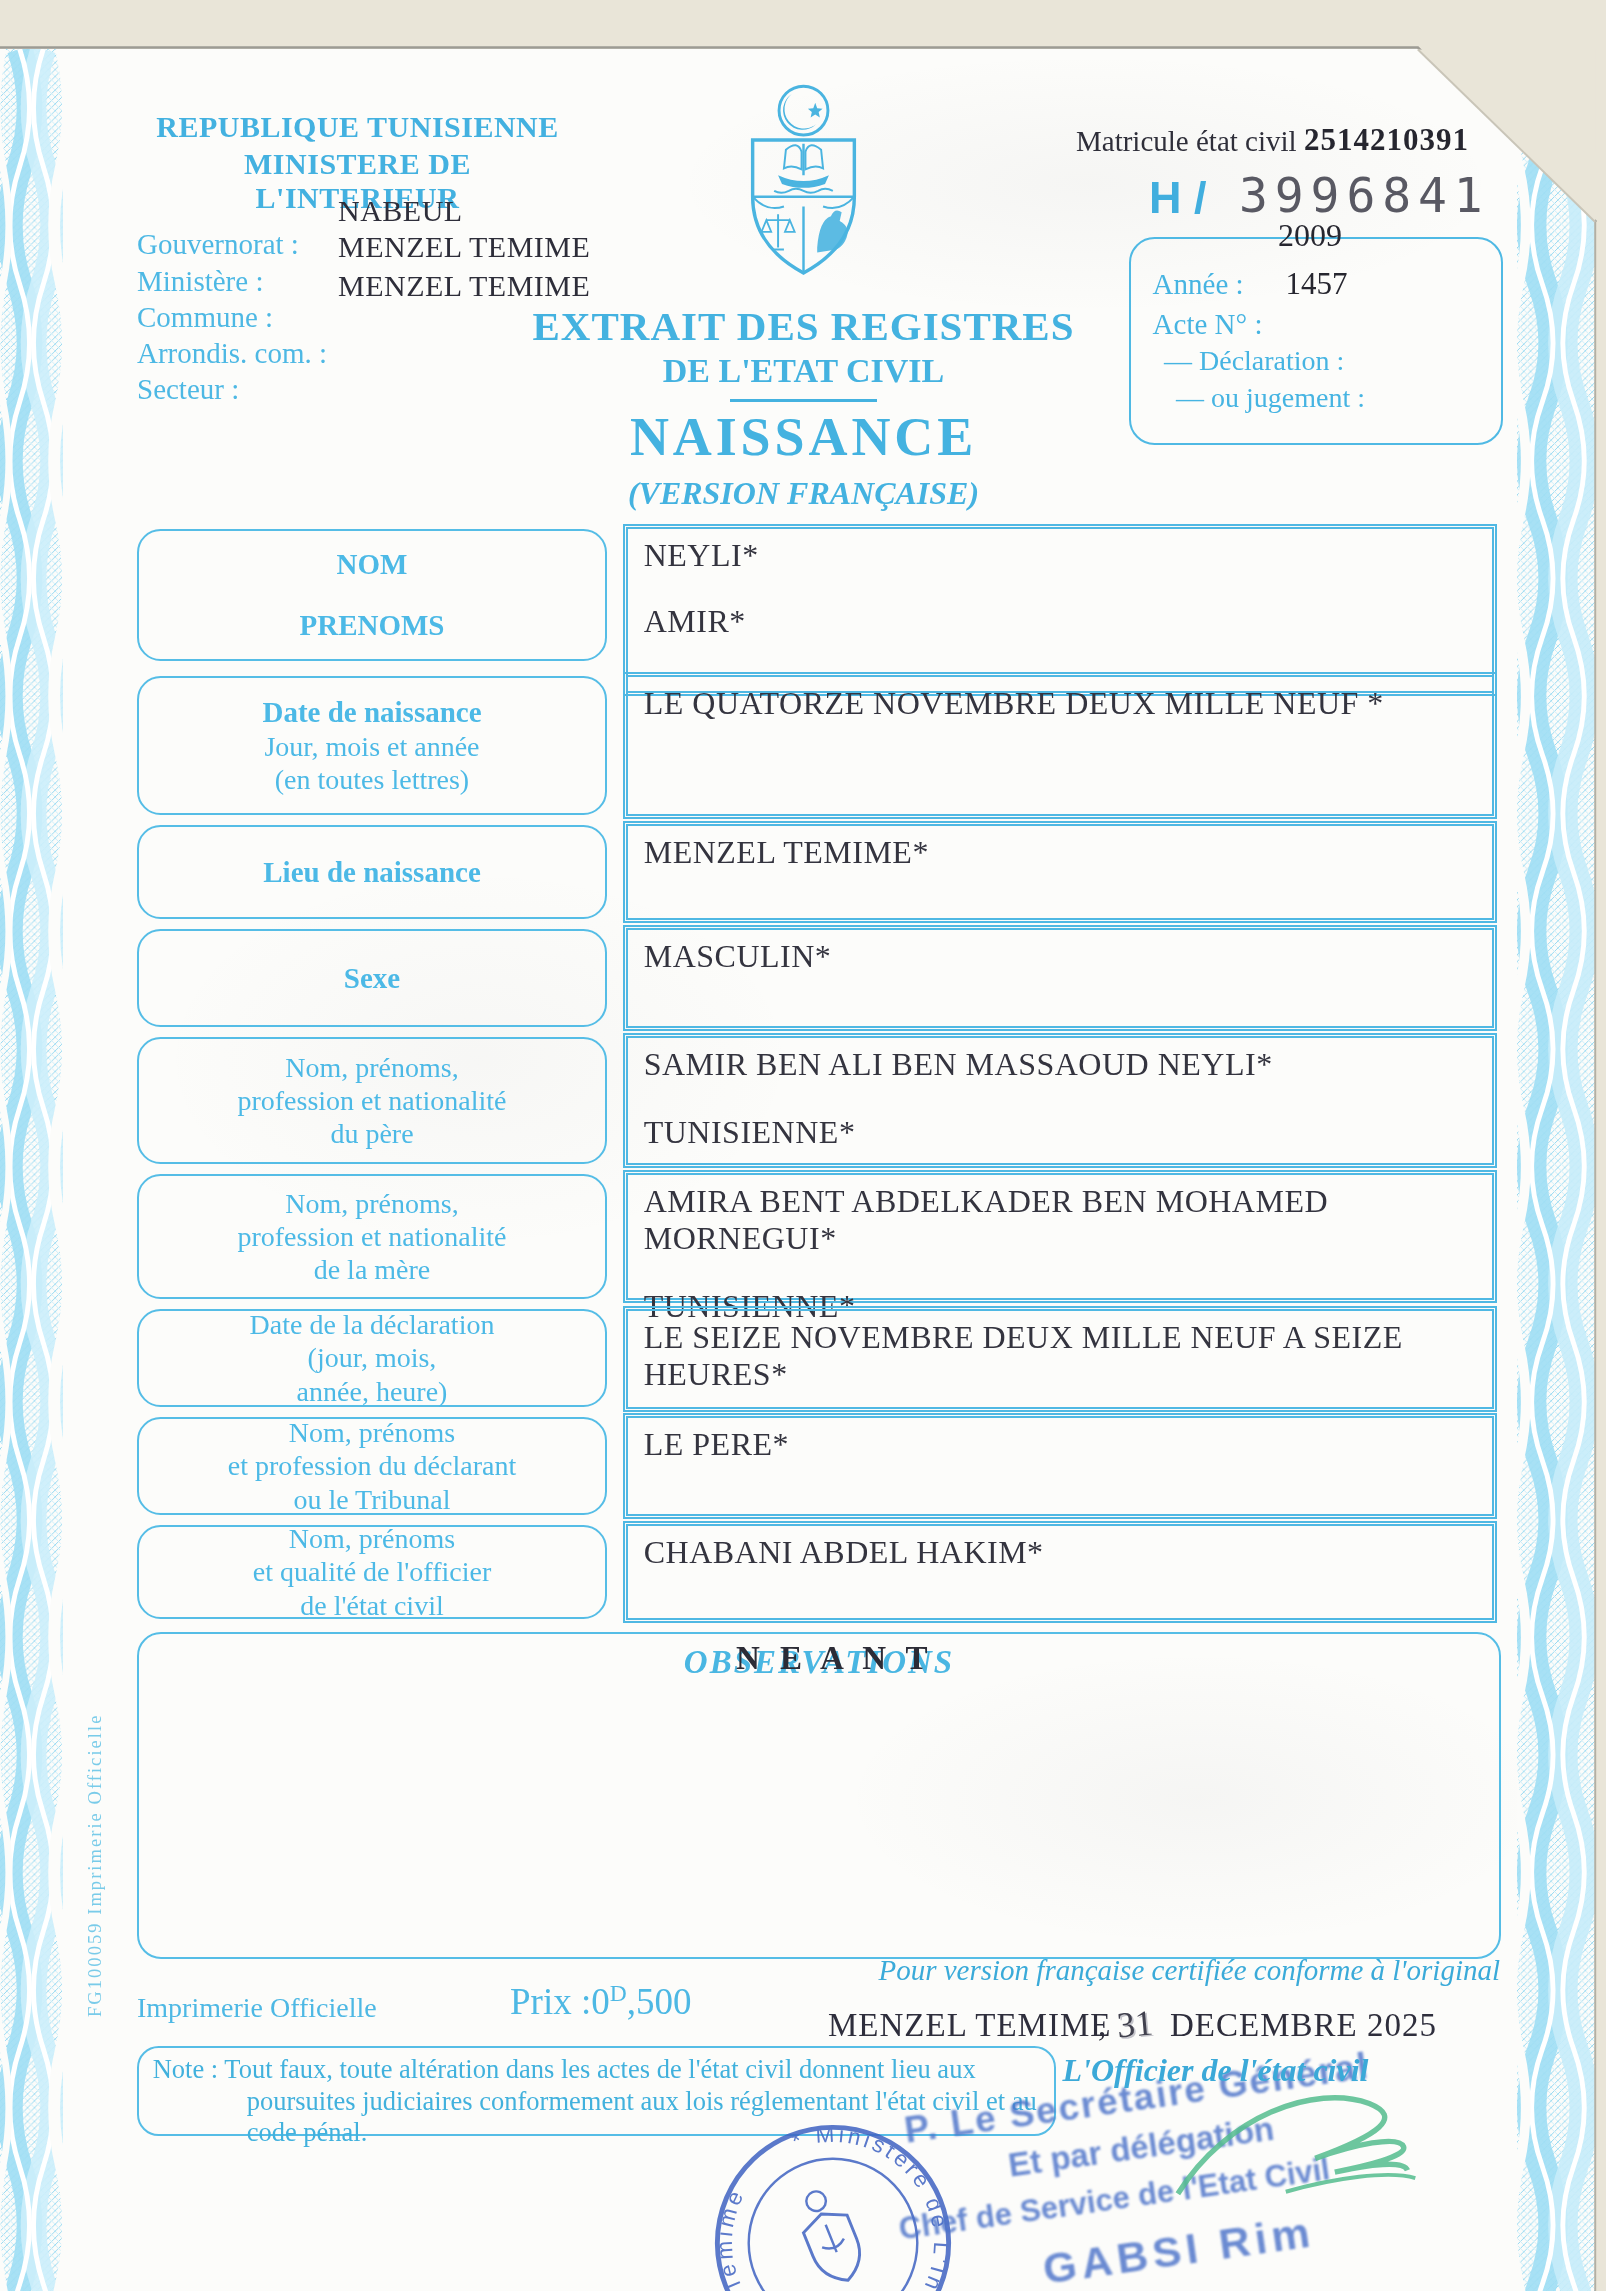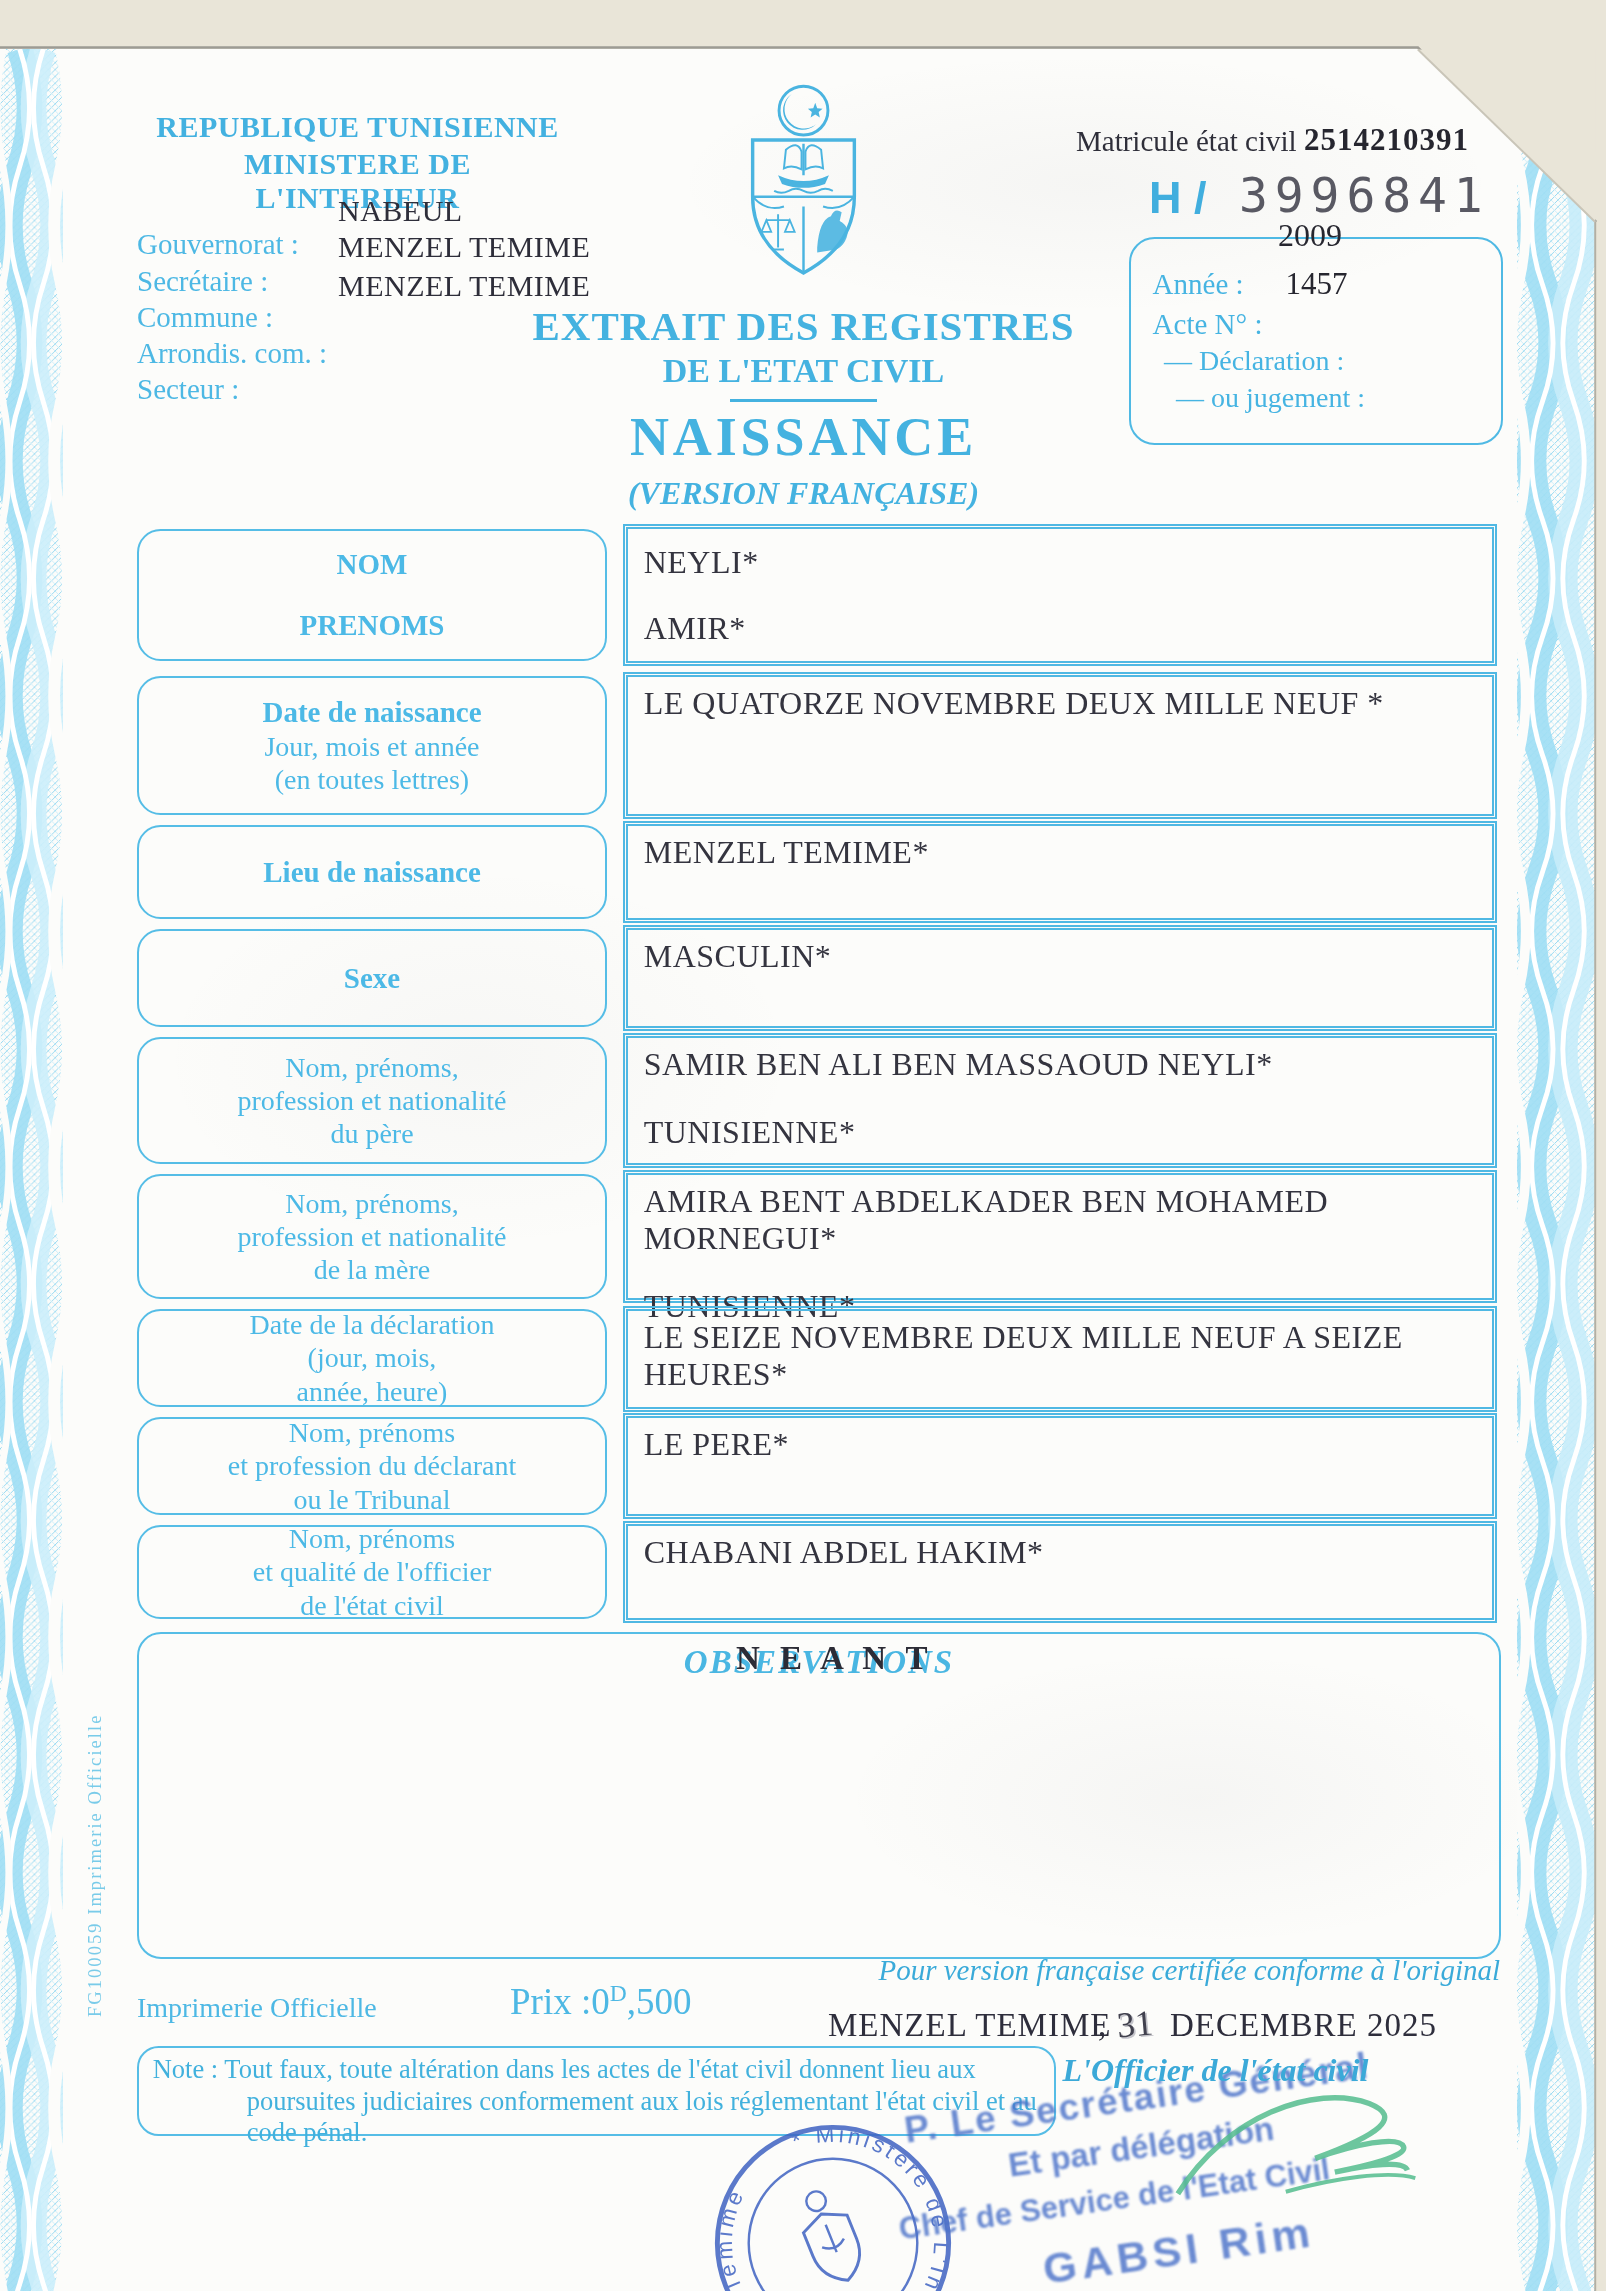--- a/index.html
+++ b/index.html
@@ -41,21 +41,21 @@
   .tl3{font-size:54px;font-weight:bold;letter-spacing:3.9px;}
   .tl4{font-size:32px;font-weight:bold;font-style:italic;margin-top:7.8px;}
 
   .lbl{position:absolute;left:137px;width:470px;border:2.9px solid #55bde6;border-radius:23.5px;
        display:flex;flex-direction:column;align-items:center;justify-content:center;
        color:#4cb9e6;font-size:28px;line-height:1.18;text-align:center;box-sizing:border-box;}
   .lbl .strong{font-weight:bold;font-size:29px;}
   .val{position:absolute;left:623px;width:874px;border:5.9px double #4fb8e3;
        padding:7.8px 15.7px;box-sizing:border-box;display:flex;flex-direction:column;gap:31px;
        font-size:32px;color:#34343f;letter-spacing:0.5px;}
-  .r0l{top:480px;height:132px;} .r0v{top:475px;height:142px;justify-content:center;}
+  .r0l{top:480px;height:132px;} .r0v{top:475px;height:172px;}
   .r0l .strong{line-height:2.1;}
   .r1l{top:627px;height:139px;} .r1v{top:623px;height:147px;}
   .r2l{top:776px;height:94px;}  .r2v{top:772px;height:102px;}
   .r3l{top:880px;height:98px;} .r3v{top:876px;height:106px;}
   .r4l{top:988px;height:127px;} .r4v{top:984px;height:135px;}
   .r5l{top:1125px;height:125px;} .r5v{top:1121px;height:133px;}
   .r6l{top:1260px;height:98px;text-align:center;} .r6v{top:1257px;height:106px;}
   .r7l{top:1368px;height:98px;} .r7v{top:1364px;height:106px;}
   .r8l{top:1476px;height:94px;}  .r8v{top:1472px;height:102px;}
 
@@ -127,21 +127,21 @@
       <path d="M58 0 q-22 60 0 120 t0 120 t0 120 t0 120 t0 120 t0 120 t0 120 t0 120 t0 120 t0 120 t0 120 t0 120 t0 120 t0 120 t0 120 t0 120 t0 120 t0 120 t0 120 t0 120" stroke="#c6ecfa" stroke-width="30" fill="none" opacity="0.9"></path>
       <path d="M26 0 q22 60 0 120 t0 120 t0 120 t0 120 t0 120 t0 120 t0 120 t0 120 t0 120 t0 120 t0 120 t0 120 t0 120 t0 120 t0 120 t0 120 t0 120 t0 120 t0 120 t0 120" stroke="#ffffff" stroke-width="5" fill="none"></path>
       <path d="M58 0 q-22 60 0 120 t0 120 t0 120 t0 120 t0 120 t0 120 t0 120 t0 120 t0 120 t0 120 t0 120 t0 120 t0 120 t0 120 t0 120 t0 120 t0 120 t0 120 t0 120 t0 120" stroke="#ffffff" stroke-width="5" fill="none"></path>
       <path d="M2 0 q-14 60 0 120 t0 120 t0 120 t0 120 t0 120 t0 120 t0 120 t0 120 t0 120 t0 120 t0 120 t0 120 t0 120 t0 120 t0 120 t0 120 t0 120 t0 120 t0 120 t0 120" stroke="#fcfcfa" stroke-width="10" fill="none"></path>
     </svg>
 
     <div class="abs hdr-line" style="top:61px;">REPUBLIQUE TUNISIENNE</div>
     <div class="abs hdr-line" style="top:98px;">MINISTERE DE L'INTERIEUR</div>
 
     <div class="abs admin-label" style="top:179px;">Gouvernorat :</div>
-    <div class="abs admin-label" style="top:216px;">Secrétaire :</div>
+    <div class="abs admin-label" style="top:216px;">Ministère :</div>
     <div class="abs admin-label" style="top:252px;">Commune :</div>
     <div class="abs admin-label" style="top:288px;">Arrondis. com. :</div>
     <div class="abs admin-label" style="top:324px;">Secteur :</div>
 
     <div class="abs admin-value" style="top:145px;">NABEUL</div>
     <div class="abs admin-value" style="top:181px;">MENZEL TEMIME</div>
     <div class="abs admin-value" style="top:220px;">MENZEL TEMIME</div>
 
     <svg class="abs" style="left:737px;top:32px;" width="133" height="202" viewBox="0 0 136 206">
       <g stroke="#4ab4e0" fill="none" stroke-width="3">

